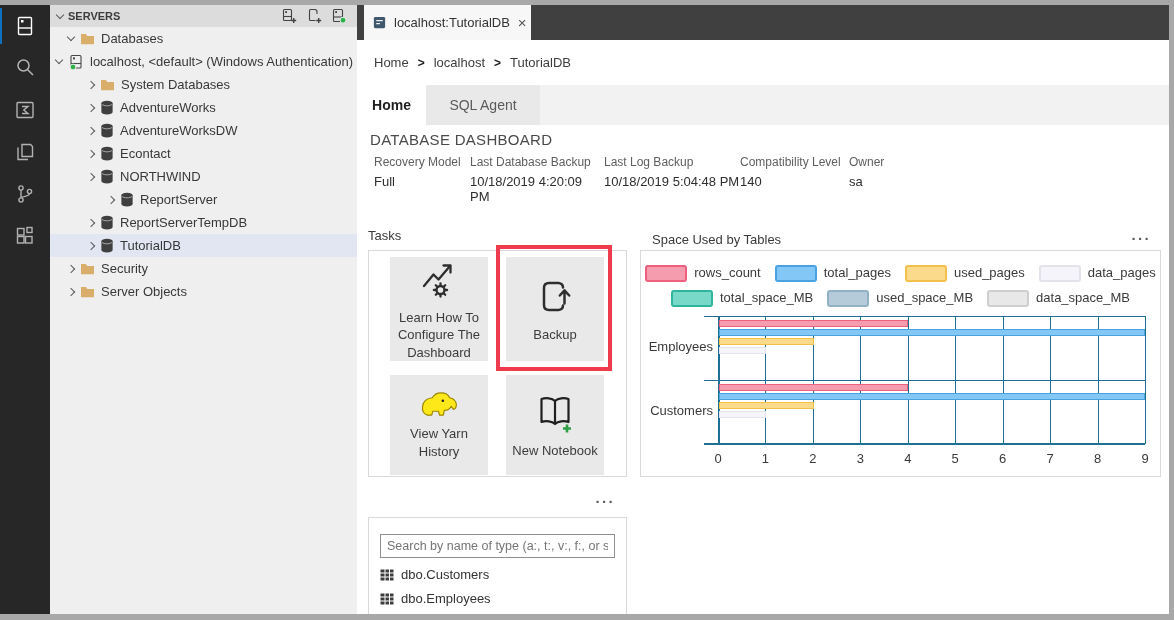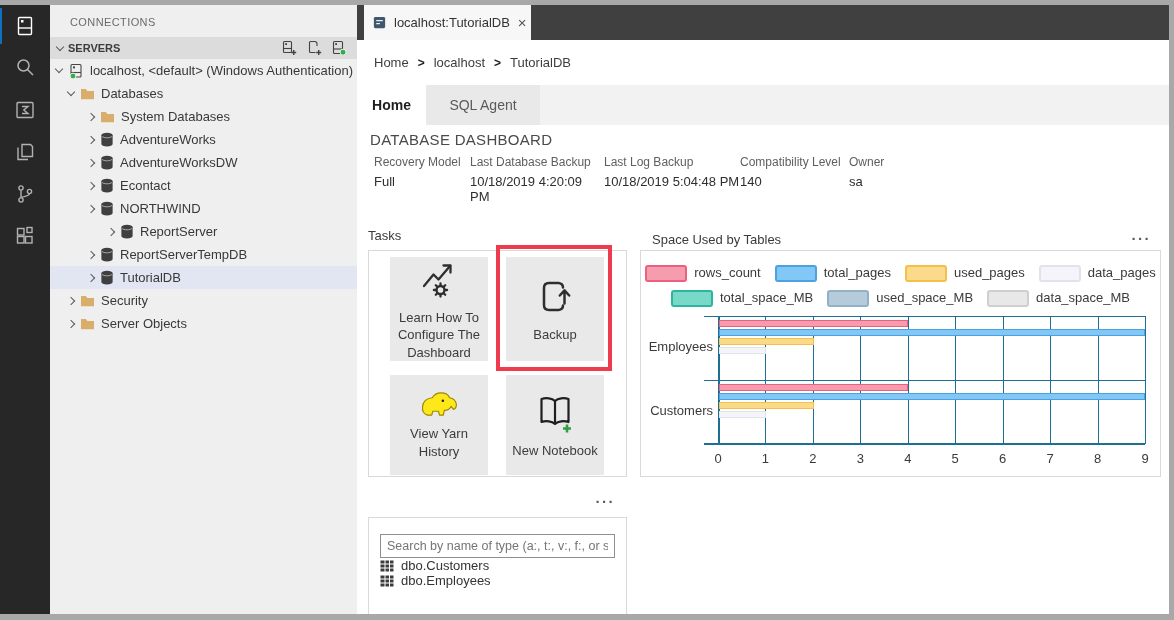--- a/index.html
+++ b/index.html
@@ -73,21 +73,21 @@
   .bar{height:7px;box-sizing:border-box;border:1px solid;}
   .cat-label{position:absolute;left:2px;width:70px;text-align:right;font-size:13px;color:#3a3a3a;}
   .tick-label{position:absolute;top:calc(100% + 7px);transform:translateX(-50%);font-size:13px;color:#3a3a3a;}
   
   .search-panel{top:480px;left:11px;width:259px;height:135px;}
   .search-panel .panel-head{justify-content:flex-end;padding:6px 12px 0 0;}
   .search-panel .panel-body{top:32px;height:105px;padding:16px 11px 0 11px;}
   .search-input{width:100%;height:24px;box-sizing:border-box;border:1px solid #8f8f8f;
     font-size:12.5px;padding:0 6px;color:#333;font-family:inherit;outline:none;}
   .search-input::placeholder{color:#757575;}
-  .obj-row{display:flex;align-items:center;gap:7px;font-size:13px;color:#333;margin-top:0;cursor:pointer;}
+  .obj-row{display:flex;align-items:center;gap:7px;font-size:13px;color:#333;margin-top:9px;cursor:pointer;}
 </style>
 </head>
 <body>
 
 <div class="app">
 
   <nav class="activitybar">
     <div class="ab-item active">
       <svg width="24" height="24" viewBox="0 0 24 24" fill="none" stroke="currentColor" stroke-width="1.4">
           <rect x="5.5" y="3.5" width="13" height="17" rx="1"></rect>
@@ -125,21 +125,20 @@
       <svg width="24" height="24" viewBox="0 0 24 24" fill="none" stroke="currentColor" stroke-width="1.4">
           <rect x="4.5" y="12.5" width="6.5" height="6.5"></rect>
           <rect x="12.5" y="12.5" width="6.5" height="6.5"></rect>
           <rect x="4.5" y="4.5" width="6.5" height="6.5"></rect>
           <rect x="14" y="3.5" width="5" height="5"></rect>
         </svg>
     </div>
   </nav>
 
   <aside class="sidebar">
-    <div class="sb-title">CONNECTIONS</div>
     <div class="servers-header">
       <span class="chev down"></span>
       <span class="sb-sec-label">SERVERS</span>
       <span class="sb-actions">
         <span>
             <svg width="16" height="16" viewBox="0 0 16 16" fill="none" stroke="#424242" stroke-width="1.1">
               <rect x="2.5" y="1.5" width="8" height="11" rx="1"></rect>
               <line x1="2.5" y1="8.5" x2="10.5" y2="8.5"></line>
               <rect x="4.2" y="3.2" width="1.8" height="1.8" fill="#424242" stroke="none"></rect>
               <path d="M12.7 10 v5 M10.2 12.5 h5" stroke-width="1.4"></path>
@@ -155,40 +154,40 @@
             <svg width="16" height="16" viewBox="0 0 16 16" fill="none" stroke="#424242" stroke-width="1.1">
               <rect x="2.5" y="1.5" width="9" height="12" rx="1"></rect>
               <line x1="2.5" y1="9" x2="11.5" y2="9"></line>
               <rect x="4.2" y="3.2" width="1.8" height="1.8" fill="#424242" stroke="none"></rect>
               <circle cx="12" cy="12.2" r="3" fill="#2eb04a" stroke="#efefef" stroke-width="1"></circle>
             </svg>
           </span>
       </span>
     </div>
     <div id="tree">
+        <div class="tree-row" style="padding-left: 18px;">
+          <span class="chev down"></span>
+          <span class="ticon">
+            <svg width="15" height="13" viewBox="0 0 16 14">
+              <path d="M1 2.2 h5.2 l1.6 2 H15 v9 H1 Z" fill="#d9ae6a"></path>
+            </svg>
+          </span>
+          <span class="tlabel">Databases</span>
+        </div>
         <div class="tree-row" style="padding-left: 6px;">
           <span class="chev down"></span>
           <span class="ticon">
             <svg width="16" height="16" viewBox="0 0 16 16" fill="none" stroke="#474747" stroke-width="1.1">
               <rect x="3" y="1.5" width="10" height="12.5" rx="1"></rect>
               <line x1="3" y1="9.5" x2="13" y2="9.5"></line>
               <rect x="5" y="3.4" width="2" height="2" fill="#474747" stroke="none"></rect>
               <circle cx="5" cy="13" r="2.9" fill="#2eb04a" stroke="#efefef" stroke-width="1"></circle>
             </svg>
           </span>
           <span class="tlabel">localhost, &lt;default&gt; (Windows Authentication)</span>
-        </div>
-        <div class="tree-row" style="padding-left: 18px;">
-          <span class="chev down"></span>
-          <span class="ticon">
-            <svg width="15" height="13" viewBox="0 0 16 14">
-              <path d="M1 2.2 h5.2 l1.6 2 H15 v9 H1 Z" fill="#d9ae6a"></path>
-            </svg>
-          </span>
-          <span class="tlabel">Databases</span>
         </div>
         <div class="tree-row" style="padding-left: 38px;">
           <span class="chev right"></span>
           <span class="ticon">
             <svg width="15" height="13" viewBox="0 0 16 14">
               <path d="M1 2.2 h5.2 l1.6 2 H15 v9 H1 Z" fill="#d9ae6a"></path>
             </svg>
           </span>
           <span class="tlabel">System Databases</span>
         </div>

